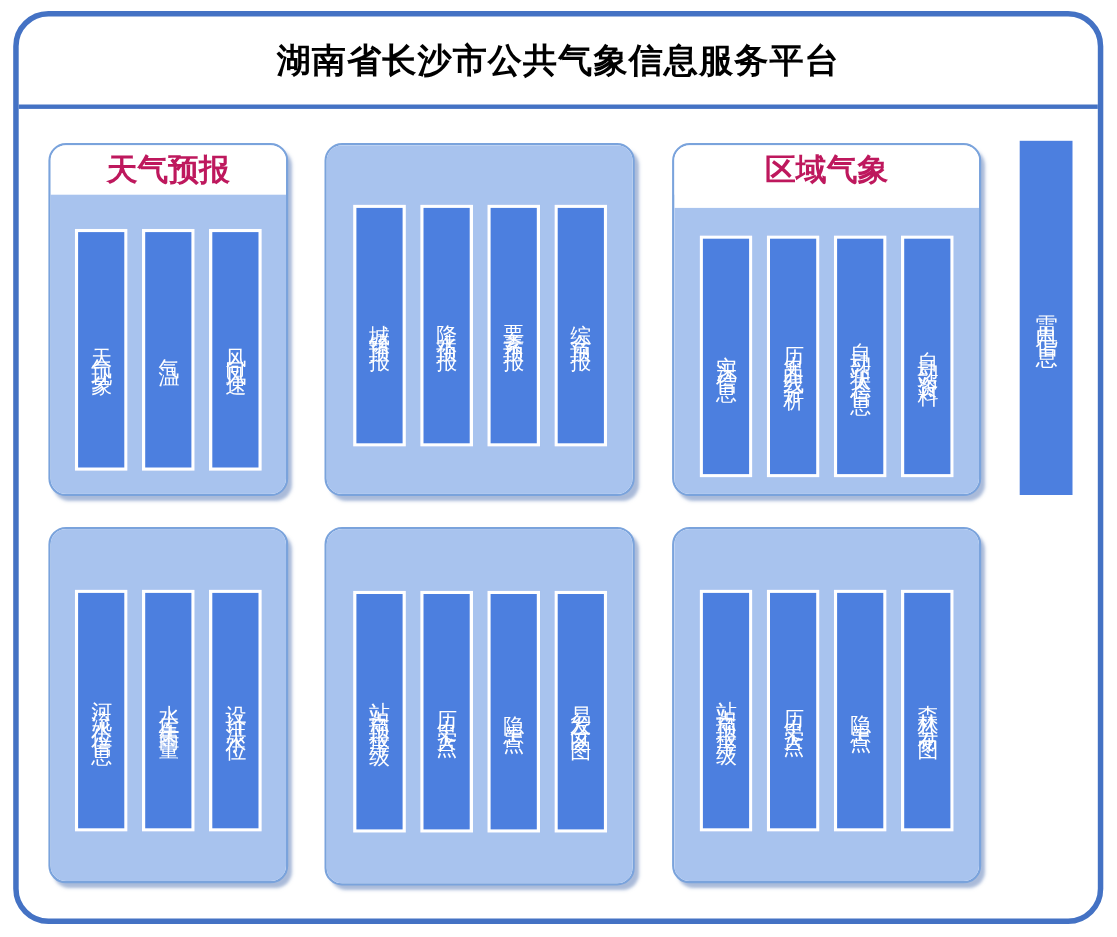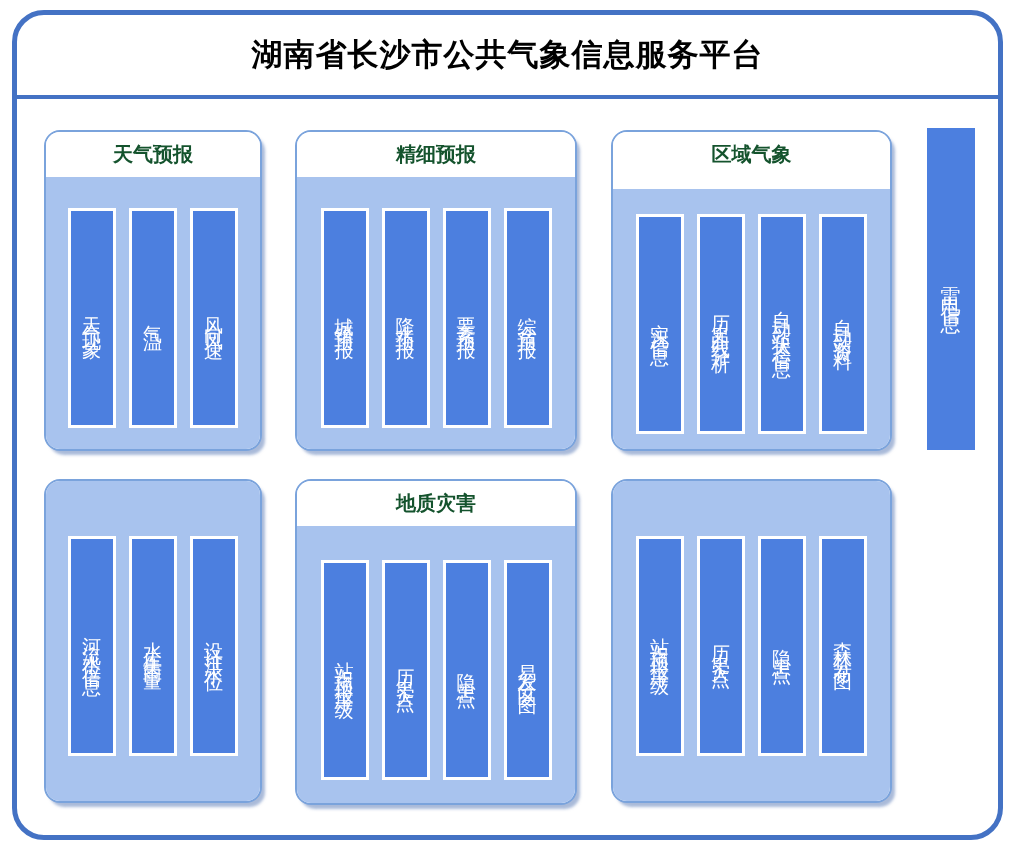--- a/index.html
+++ b/index.html
@@ -62,23 +62,23 @@
   .p5 { left: 295px; top: 479px; width: 282px; height: 326px; }
   .p6 { left: 611px; top: 479px; width: 281px; height: 324px; }
 
   .panel-header {
     height: 45px;
     flex: 0 0 45px;
     background: #ffffff;
     display: flex;
     align-items: center;
     justify-content: center;
-    font-size: 20px;
+    font-size: 28px;
     font-weight: bold;
-    color: #14532d;
+    color: #be185d;
     white-space: nowrap;
   }
   .panel-body {
     flex: 1;
     background: var(--panel-body, #a8c3ee);
     display: flex;
     align-items: center;
     justify-content: center;
     gap: 13px;
     padding-top: 10px;
@@ -141,21 +141,20 @@
       <div class="bar">
           <span class="vtext">气温</span>
         </div>
       <div class="bar">
           <span class="vtext">风向风速</span>
         </div>
     </div>
   </section>
 
   <section class="panel p2">
-    <div class="panel-header">精细预报</div>
     <div class="panel-body">
       <div class="bar">
           <span class="vtext">城镇预报</span>
         </div>
       <div class="bar">
           <span class="vtext">降水预报</span>
         </div>
       <div class="bar">
           <span class="vtext">要素预报</span>
         </div>
@@ -191,21 +190,20 @@
       <div class="bar">
           <span class="vtext">水库集雨量</span>
         </div>
       <div class="bar">
           <span class="vtext">设计洪水位</span>
         </div>
     </div>
   </section>
 
   <section class="panel p5">
-    <div class="panel-header">地质灾害</div>
     <div class="panel-body">
       <div class="bar">
           <span class="vtext">站点预报等级</span>
         </div>
       <div class="bar">
           <span class="vtext">历史灾点</span>
         </div>
       <div class="bar">
           <span class="vtext">隐患点</span>
         </div>

